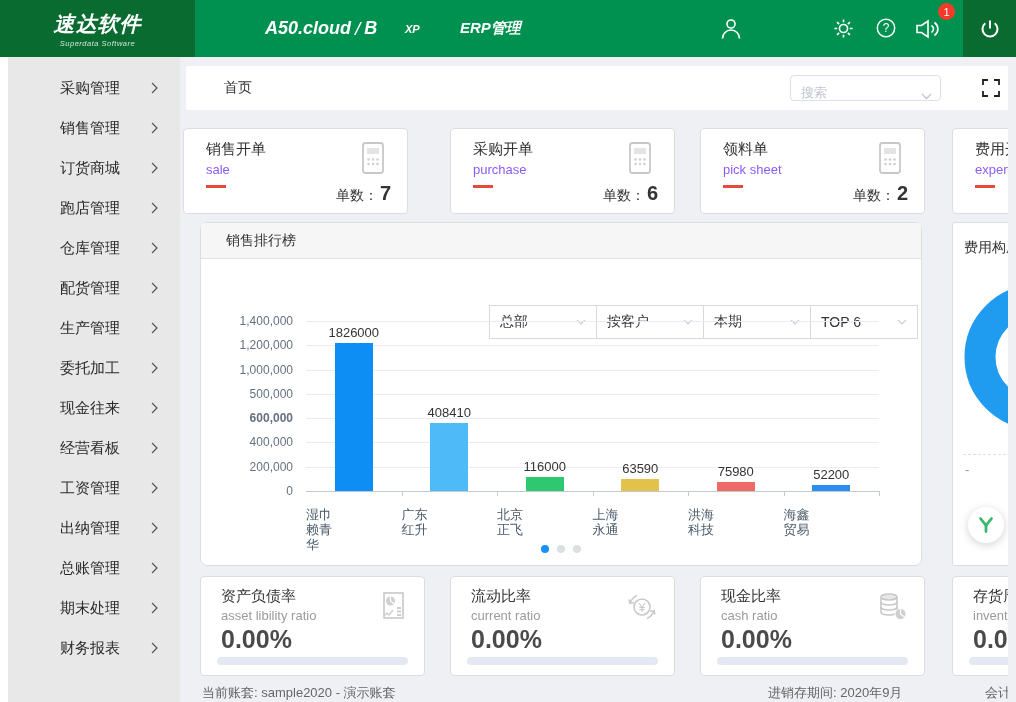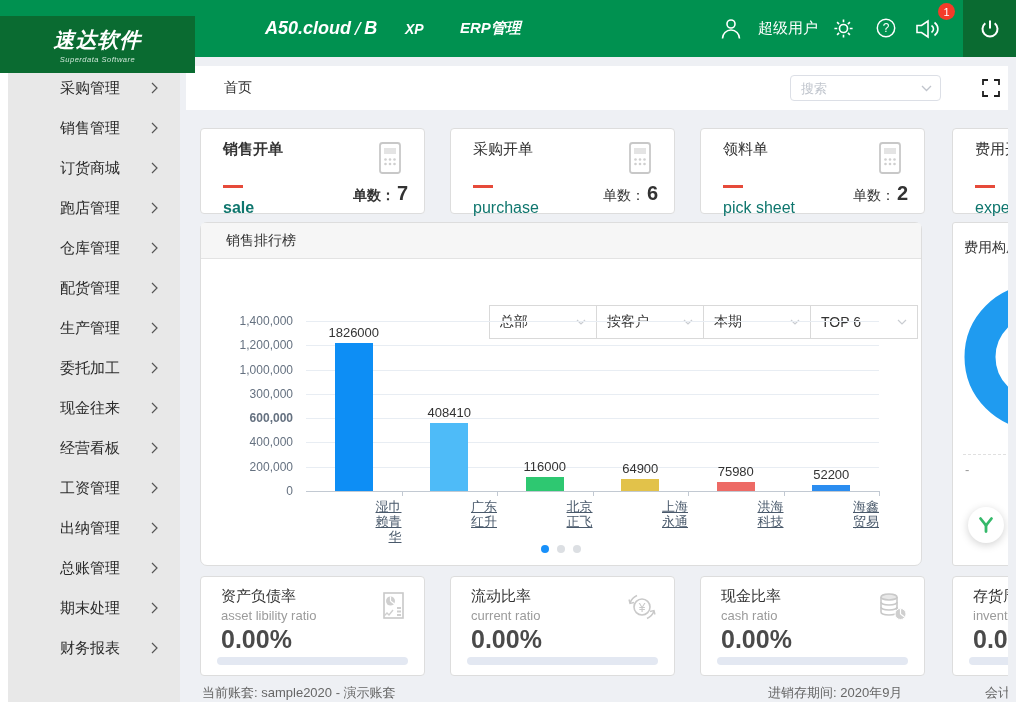--- a/index.html
+++ b/index.html
@@ -6,28 +6,28 @@
   html,body { width:1016px; height:702px; }
   body {
     position:relative; overflow:hidden;
     background:#eef0f4;
     font-family:"Liberation Sans","DejaVu Sans",sans-serif;
     color:#333;
   }
   
   .header { position:absolute; left:0; top:0; width:1016px; height:57px; background:#009150; z-index:50; }
   .logo-block { position:absolute; left:0; top:0; width:195px; height:57px; background:#0a6b31;
-    display:flex; flex-direction:column; align-items:center; justify-content:center;margin-top:16px; }
+    display:flex; flex-direction:column; align-items:center; justify-content:center; }
   .logo-title { color:#fff; font-size:21px; font-weight:bold; font-style:italic; letter-spacing:1px; }
   .logo-sub { color:#cfe7d8; font-size:7.5px; font-style:italic; letter-spacing:.5px; margin-top:1px; }
   .product { position:absolute; left:265px; top:0; height:57px; display:flex; align-items:center;
     color:#fff; font-size:18px; font-weight:bold; font-style:italic; }
   .product .slash { font-weight:normal; margin:0 4px; font-size:19px; }
   .hdr-xp { position:absolute; left:405px; top:0; height:57px; display:flex; align-items:center;
-    color:#fff; font-size:14px; font-weight:bold; font-style:italic; }
+    color:#fff; font-size:11px; font-weight:bold; font-style:italic; }
   .hdr-module { position:absolute; left:460px; top:0; height:57px; display:flex; align-items:center;
     color:#fff; font-size:15px; font-weight:bold; font-style:italic; }
   .hdr-user { position:absolute; left:718px; top:16px; cursor:pointer; }
   .hdr-username { position:absolute; left:758px; top:0; height:57px; display:flex; align-items:center;
     color:#fff; font-size:15px; cursor:pointer; }
   .hdr-ic { position:absolute; top:17px; cursor:pointer; }
   .ic-gear { left:832px; } .ic-help { left:875px; } .ic-speaker { left:914px; top:18px; }
   .badge { position:absolute; left:938px; top:3px; width:17px; height:17px; border-radius:50%;
     background:#f43b29; color:#fff; font-size:11px; display:flex; align-items:center; justify-content:center; z-index:2; }
   .power-block { position:absolute; right:0; top:0; width:53px; height:57px; background:#0a6b31;
@@ -37,30 +37,30 @@
   .side-strip { position:absolute; left:0; top:57px; width:8px; height:645px; background:#fff; }
   .sidebar { position:absolute; left:8px; top:57px; width:172px; height:645px; background:#e8e8e8; padding-top:11px; }
   .side-item { height:40px; display:flex; align-items:center; justify-content:space-between;
     padding:0 22px 0 52px; font-size:15px; color:#2b2b2b; cursor:pointer;gap:16px; }
   .side-item svg { flex:none; }
   
   .topbar { position:absolute; left:186px; top:66px; width:822px; height:44px; background:#fff; }
   .breadcrumb { position:absolute; left:38px; top:0; height:44px; display:flex; align-items:center;
     font-size:14px; color:#333; cursor:pointer; }
   .searchbox { position:absolute; left:604px; top:9px; width:151px; height:26px; background:#fff;
-    border:1px solid #dcdfe6; border-radius:4px; display:flex; align-items:center; padding:0 8px 0 10px; }
+    border:1px solid #dcdfe6; border-radius:4px; display:flex; align-items:flex-end; padding:0 8px 0 10px; }
   .searchbox input { flex:1; min-width:0; border:none; outline:none; font-size:13px; color:#333; background:transparent; }
   .searchbox input::placeholder { color:#bfc4cc; }
   .fs-icon { position:absolute; left:796px; top:13px; cursor:pointer; }
   
   .stat-card { position:absolute; top:128px; width:225px; height:86px; background:#fff;
     border:1px solid #ddd; border-radius:4px; cursor:pointer; }
-  .sc1{left:200px;font-weight:bold;} .sc2{left:450px;} .sc3{left:700px;} .sc4{left:952px;}
+  .sc1{left:183px;} .sc2{left:450px;} .sc3{left:700px;} .sc4{left:952px;}
   .sc-title { position:absolute; left:22px; top:11px; font-size:15px; color:#333; }
-  .sc-sub { position:absolute; left:22px; top:33px; font-size:16px; color:#0f766e;margin-top:37px; }
+  .sc-sub { position:absolute; left:22px; top:33px; font-size:13px; color:#8b5cf6; }
   .sc-dash { position:absolute; left:22px; top:56px; width:20px; height:3px; background:#e64a3a; }
   .sc-icon { position:absolute; right:16px; top:11px; }
   .sc-metric { position:absolute; right:16px; bottom:8px; font-size:14px; color:#333; }
   .sc-metric b { font-size:20px; margin-left:2px; }
   
   .sales-panel { position:absolute; left:200px; top:222px; width:722px; height:344px; background:#fff;
     border:1px solid #ddd; border-radius:7px; }
   .panel-head { position:absolute; left:0; top:0; right:0; height:36px; background:#f6f6f6;
     border-bottom:1px solid #e3e3e3; display:flex; align-items:center; padding-left:25px;
     font-size:14px; color:#333; border-radius:3px 3px 0 0; }
@@ -71,22 +71,22 @@
   .chart-y { position:absolute; left:0; top:98px; width:92px; height:170px; }
   .ylabel { position:absolute; right:0; transform:translateY(-50%); font-size:12px; color:#657180; }
   .chart-plot { position:absolute; left:105px; top:98px; width:573px; height:170px; }
   .gridline { position:absolute; left:0; right:0; height:1px; background:#e8edf3; }
   .gridline.baseline { background:#c2c9d2; }
   .slot { position:absolute; top:0; bottom:0; }
   .bar { position:absolute; bottom:0; left:50%; width:38px; margin-left:-19px; }
   .vlabel { position:absolute; left:0; right:0; text-align:center; font-size:13px; color:#333; }
   .tick { position:absolute; top:170px; height:5px; width:0; border-left:1px solid #c2c9d2; }
   .chart-cats { position:absolute; left:105px; top:276px; width:573px; height:60px; }
-  .cat { position:absolute; top:0; text-align:right; font-size:13px; line-height:15px; color:#49596b;
-    white-space:pre-line;text-decoration:underline; }
+  .cat { position:absolute; top:8px; text-align:left; font-size:13px; line-height:15px; color:#49596b;
+    white-space:pre-line; }
   .dots { position:absolute; left:0; right:0; top:322px; display:flex; justify-content:center; gap:8px; }
   .dot { width:8px; height:8px; border-radius:50%; background:#dcdfe3; cursor:pointer; }
   .dot.active { background:#1890fa; }
   
   .expense-panel { position:absolute; left:952px; top:222px; width:200px; height:344px; background:#fff;
     border:1px solid #ddd; border-radius:3px; }
   .ep-title { position:absolute; left:11px; top:16px; font-size:14px; color:#333; }
   .ep-donut { position:absolute; left:11px; top:61px; }
   .ep-divider { position:absolute; left:10px; right:10px; top:231px; border-top:1px dashed #e0e0e0; }
   .ep-empty { position:absolute; left:12px; top:239px; font-size:13px; color:#999; }
@@ -304,21 +304,21 @@
           <span>TOP 6</span>
           <svg width="10" height="6" viewBox="0 0 10 6" fill="none" stroke="#c9ccd1" stroke-width="1.2">
             <polyline points="1,1 5,5 9,1"></polyline>
           </svg>
         </div>
     </div>
     <div class="chart-y">
         <div class="ylabel" style="top: 0px;">1,400,000</div>
         <div class="ylabel" style="top: 24.2857px;">1,200,000</div>
         <div class="ylabel" style="top: 48.5714px;">1,000,000</div>
-        <div class="ylabel" style="top: 72.8571px;">300,000</div>
+        <div class="ylabel" style="top: 72.8571px;">500,000</div>
         <div class="ylabel" style="top: 97.1429px; font-weight: bold;">600,000</div>
         <div class="ylabel" style="top: 121.429px;">400,000</div>
         <div class="ylabel" style="top: 145.714px;">200,000</div>
         <div class="ylabel" style="top: 170px;">0</div>
       </div>
     <div class="chart-plot">
         <div class="gridline" style="top: 0px;"></div>
         <div class="gridline" style="top: 24.2857px;"></div>
         <div class="gridline" style="top: 48.5714px;"></div>
         <div class="gridline" style="top: 72.8571px;"></div>
@@ -334,21 +334,21 @@
           <div class="vlabel" style="bottom: 71.034px;">408410</div>
           <div class="bar" style="height: 68.034px; background: rgb(78, 187, 248);"></div>
         </div>
         <div class="tick" style="left: 95.5px;"></div>
         <div class="slot" style="left: 191px; width: 95.5px;">
           <div class="vlabel" style="bottom: 17.0857px;">116000</div>
           <div class="bar" style="height: 14.0857px; background: rgb(46, 200, 113);"></div>
         </div>
         <div class="tick" style="left: 191px;"></div>
         <div class="slot" style="left: 286.5px; width: 95.5px;">
-          <div class="vlabel" style="bottom: 14.6559px;">64900</div>
+          <div class="vlabel" style="bottom: 14.6559px;">63590</div>
           <div class="bar" style="height: 11.6559px; background: rgb(226, 194, 74);"></div>
         </div>
         <div class="tick" style="left: 286.5px;"></div>
         <div class="slot" style="left: 382px; width: 95.5px;">
           <div class="vlabel" style="bottom: 12.2261px;">75980</div>
           <div class="bar" style="height: 9.22614px; background: rgb(237, 106, 101);"></div>
         </div>
         <div class="tick" style="left: 382px;"></div>
         <div class="slot" style="left: 477.5px; width: 95.5px;">
           <div class="vlabel" style="bottom: 9.33857px;">52200</div>
@@ -458,21 +458,20 @@
     <span class="slash">/</span>
     <span>B</span>
   </div>
   <div class="hdr-xp">XP</div>
   <div class="hdr-module">ERP管理</div>
 
   <svg class="hdr-user" width="26" height="26" viewBox="0 0 26 26" fill="none" stroke="#fff" stroke-width="1.6">
       <circle cx="13" cy="8" r="4"></circle>
       <path d="M4.5 22.5c0-4.7 3.8-8.5 8.5-8.5s8.5 3.8 8.5 8.5"></path>
     </svg>
-  <div class="hdr-username">超级用户</div>
   <svg class="hdr-ic ic-gear" width="23" height="23" viewBox="0 0 24 24" fill="none" stroke="#fff" stroke-width="1.7">
       <circle cx="12" cy="12" r="4.2"></circle>
       <path d="M12 2.5v3M12 18.5v3M2.5 12h3M18.5 12h3M5.3 5.3l2.1 2.1M16.6 16.6l2.1 2.1M18.7 5.3l-2.1 2.1M7.4 16.6l-2.1 2.1"></path>
     </svg>
   <svg class="hdr-ic ic-help" width="22" height="22" viewBox="0 0 24 24" fill="none" stroke="#fff" stroke-width="1.6">
       <circle cx="12" cy="12" r="9.5"></circle>
       <text x="12" y="16.5" text-anchor="middle" font-size="13" fill="#fff" stroke="none">?</text>
     </svg>
   <svg class="hdr-ic ic-speaker" width="27" height="22" viewBox="0 0 27 22" fill="none" stroke="#fff" stroke-width="1.6">
       <path d="M3 7.5v7h4.5L14 19V3L7.5 7.5H3z"></path>

